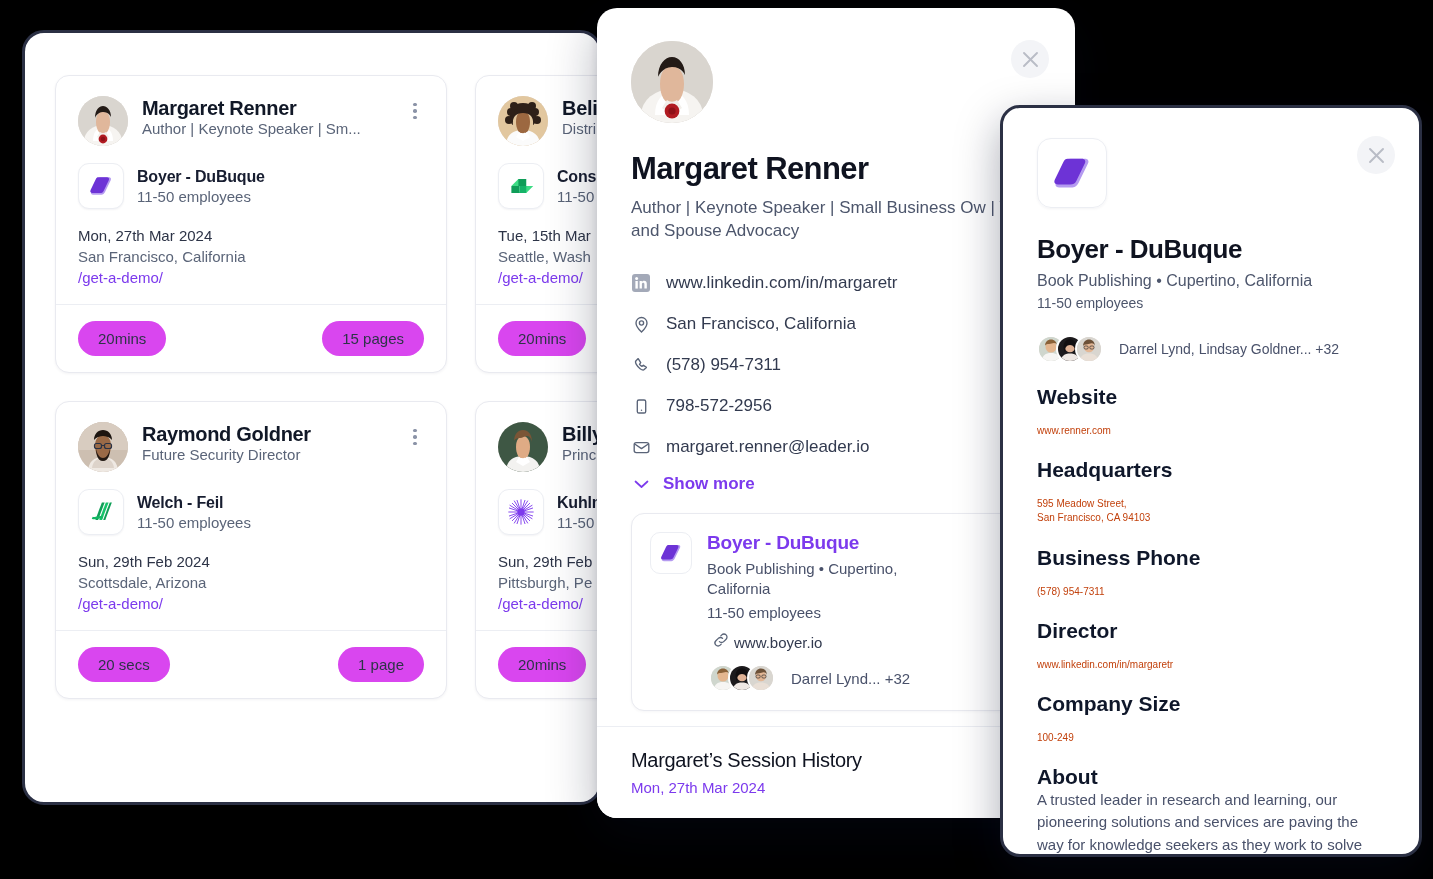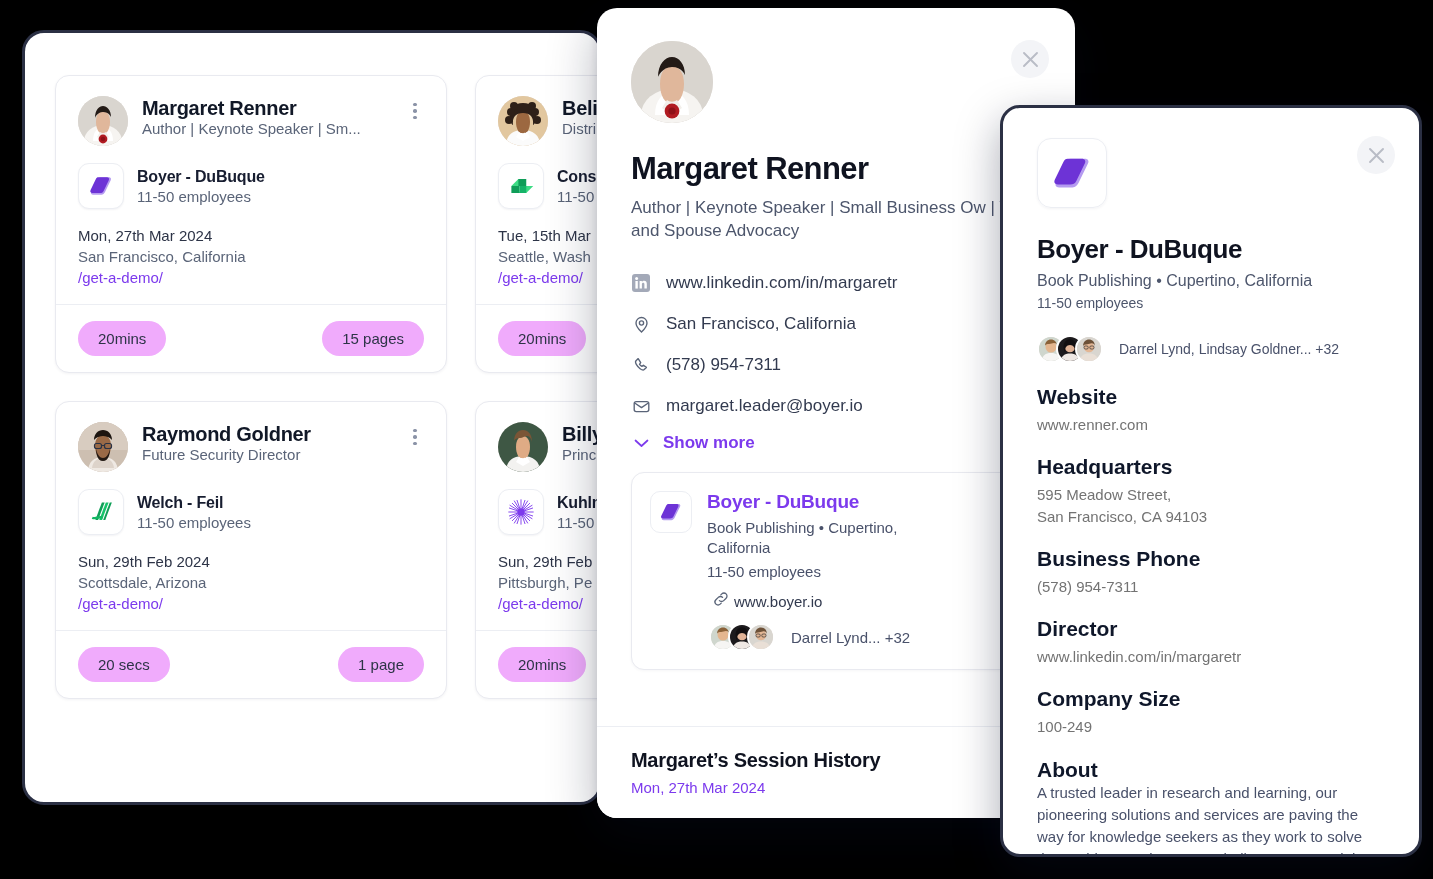--- a/index.html
+++ b/index.html
@@ -79,21 +79,21 @@
   .pc-date { font-size: 15px; color: #2d3447; white-space: nowrap; }
   .pc-loc { font-size: 15px; color: #5a6478; margin-top: 4px; white-space: nowrap; }
   .pc-path { font-size: 15px; color: #7c3aed; margin-top: 4px; white-space: nowrap; }
 
   .pcard-foot {
     border-top: 1px solid #eceef3;
     padding: 16px 22px;
     display: flex; align-items: center; justify-content: space-between;
   }
   .chip {
-    background: #f0abfc; border-radius: 20px;
+    background: #d946ef; border-radius: 20px;
     padding: 9px 20px; font-size: 15px; color: #2d3447;
     white-space: nowrap;
   }
 
   
   .center-modal {
     position: absolute;
     left: 597px; top: 8px;
     width: 478px; height: 810px;
     background: #ffffff;
@@ -166,21 +166,21 @@
   .avstack .av svg { display:block; width: 24px; height: 24px; }
   .cc-peopletx { font-size: 15px; color: #49516a; white-space: nowrap; }
 
   .cm-foot {
     position: absolute; left: 0; right: 0; bottom: 0;
     height: 92px;
     border-top: 1px solid #eceef3;
     background: #fff;
     padding: 22px 34px 0 34px;
   }
-  .cm-foot-title { font-size: 20px; font-weight: 700; color: #0f1320; letter-spacing: -.3px; }
+  .cm-foot-title { font-size: 20px; font-weight: 400; color: #0f1320; letter-spacing: -.3px; }
   .cm-foot-date { font-size: 15px; color: #7c3aed; margin-top: 7px; }
 
   
   .right-panel {
     position: absolute;
     left: 1000px; top: 105px;
     width: 422px; height: 752px;
     background: #ffffff;
     border-radius: 20px;
     border: 3px solid #2b3044;
@@ -196,21 +196,21 @@
   }
   .rp-name { font-size: 26px; font-weight: 700; color: #0f1320; letter-spacing: -.5px; margin-top: 26px; }
   .rp-sub { font-size: 16px; color: #4d566c; margin-top: 7px; }
   .rp-emp { font-size: 14px; color: #4d566c; margin-top: 5px; }
   .rp-people { display: flex; align-items: center; gap: 16px; margin-top: 24px; }
   .rp-peopletx { font-size: 14px; color: #49516a; white-space: nowrap; }
 
   .rp-fields { margin-top: 22px; }
   .rp-field { margin-bottom: 20px; }
   .rp-label { font-size: 21px; font-weight: 700; color: #0f172a; }
-  .rp-value { font-size: 15px; color: #737373; margin-top: 5px; line-height: 1.42; white-space: pre-line; }
+  .rp-value { font-size: 10px; color: #c2410c; margin-top: 15px; line-height: 1.42; white-space: pre-line; }
   .rp-about { font-size: 15px; color: #49516a; line-height: 1.48; }
 </style>
 </head>
 <body>
 
 <svg width="0" height="0" style="position:absolute" aria-hidden="true">
   <defs>
 
     <symbol id="av-margaret" viewBox="0 0 50 50">
       <rect width="50" height="50" fill="#d9d5cf"></rect>
@@ -552,26 +552,35 @@
         <div class="cm-row">
           <span class="ic">
             <svg width="19" height="19" viewBox="0 0 19 19" fill="none" stroke="#5a6478" stroke-width="1.35" stroke-linejoin="round">
               <path d="M6.2 2.6 4 4.8c-.8.8-.6 2 .3 3.6.9 1.6 2.3 3.2 3.8 4.3 1.6 1.2 3.2 1.7 4.1.9l2.2-2.2-3-2.2-1.5 1.2c-.9-.5-1.8-1.3-2.4-2.1L8.7 6.7z"></path>
             </svg>
           </span>
           <span class="tx">(578) 954-7311</span>
         </div>
         <div class="cm-row">
           <span class="ic">
+            <svg width="19" height="19" viewBox="0 0 19 19" fill="none" stroke="#5a6478" stroke-width="1.35">
+              <rect x="5.3" y="3" width="8.4" height="13" rx="1.6"></rect>
+              <circle cx="9.5" cy="13.2" r=".75" fill="#5a6478" stroke="none"></circle>
+            </svg>
+          </span>
+          <span class="tx">798-572-2956</span>
+        </div>
+        <div class="cm-row">
+          <span class="ic">
             <svg width="19" height="19" viewBox="0 0 19 19" fill="none" stroke="#5a6478" stroke-width="1.35" stroke-linejoin="round">
               <rect x="2.2" y="4.6" width="14.6" height="10" rx="2"></rect>
               <path d="M2.7 6 9.5 10.6 16.3 6"></path>
             </svg>
           </span>
-          <span class="tx">margaret.leader@boyer.io</span>
+          <span class="tx">margaret.renner@leader.io</span>
         </div>
       </div>
 
       <div class="cm-showmore">
         <span class="ic" style="width:20px;flex:0 0 20px;display:flex;justify-content:center">
           <svg width="15" height="10" viewBox="0 0 15 10" fill="none" stroke="#7c3aed" stroke-width="1.7" stroke-linecap="round" stroke-linejoin="round">
             <path d="M1.5 2.5 7.5 8 13.5 2.5"></path>
           </svg>
         </span>
         <span class="tx">Show more</span>

